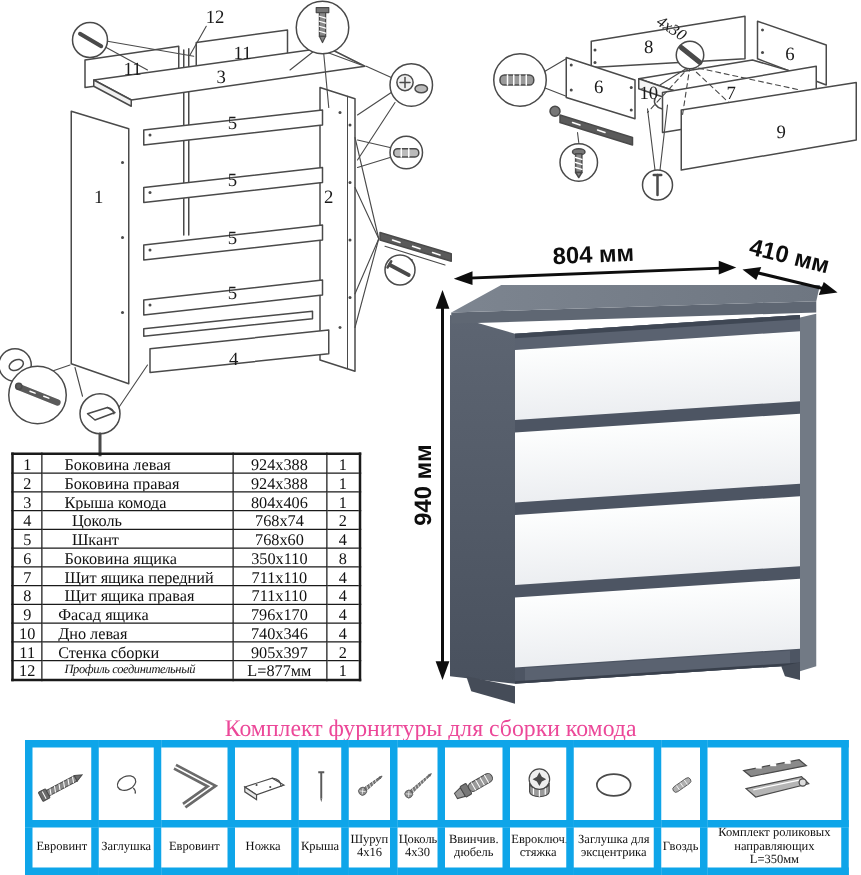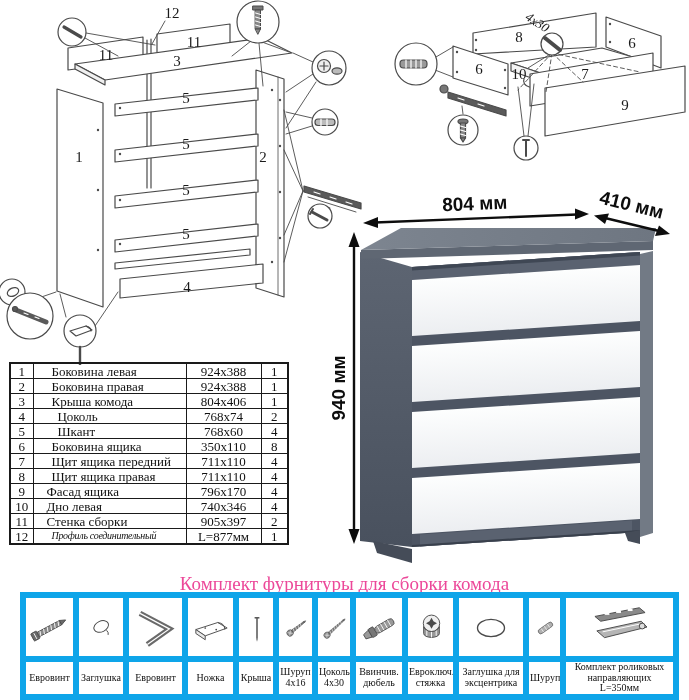--- a/index.html
+++ b/index.html
@@ -575,18 +575,18 @@
           <td>Евровинт</td>
           <td>Заглушка</td>
           <td>Евровинт</td>
           <td>Ножка</td>
           <td>Крыша</td>
           <td>Шуруп 4x16</td>
           <td>Цоколь 4x30</td>
           <td>Ввинчив. дюбель</td>
           <td>Евроключ. стяжка</td>
           <td>Заглушка для эксцентрика</td>
-          <td>Шуруп</td>
+          <td>Гвоздь</td>
           <td>Комплект роликовых направляющих L=350мм</td>
         </tr>
     </tbody>
   </table>
 </div>
 
 </body></html>

